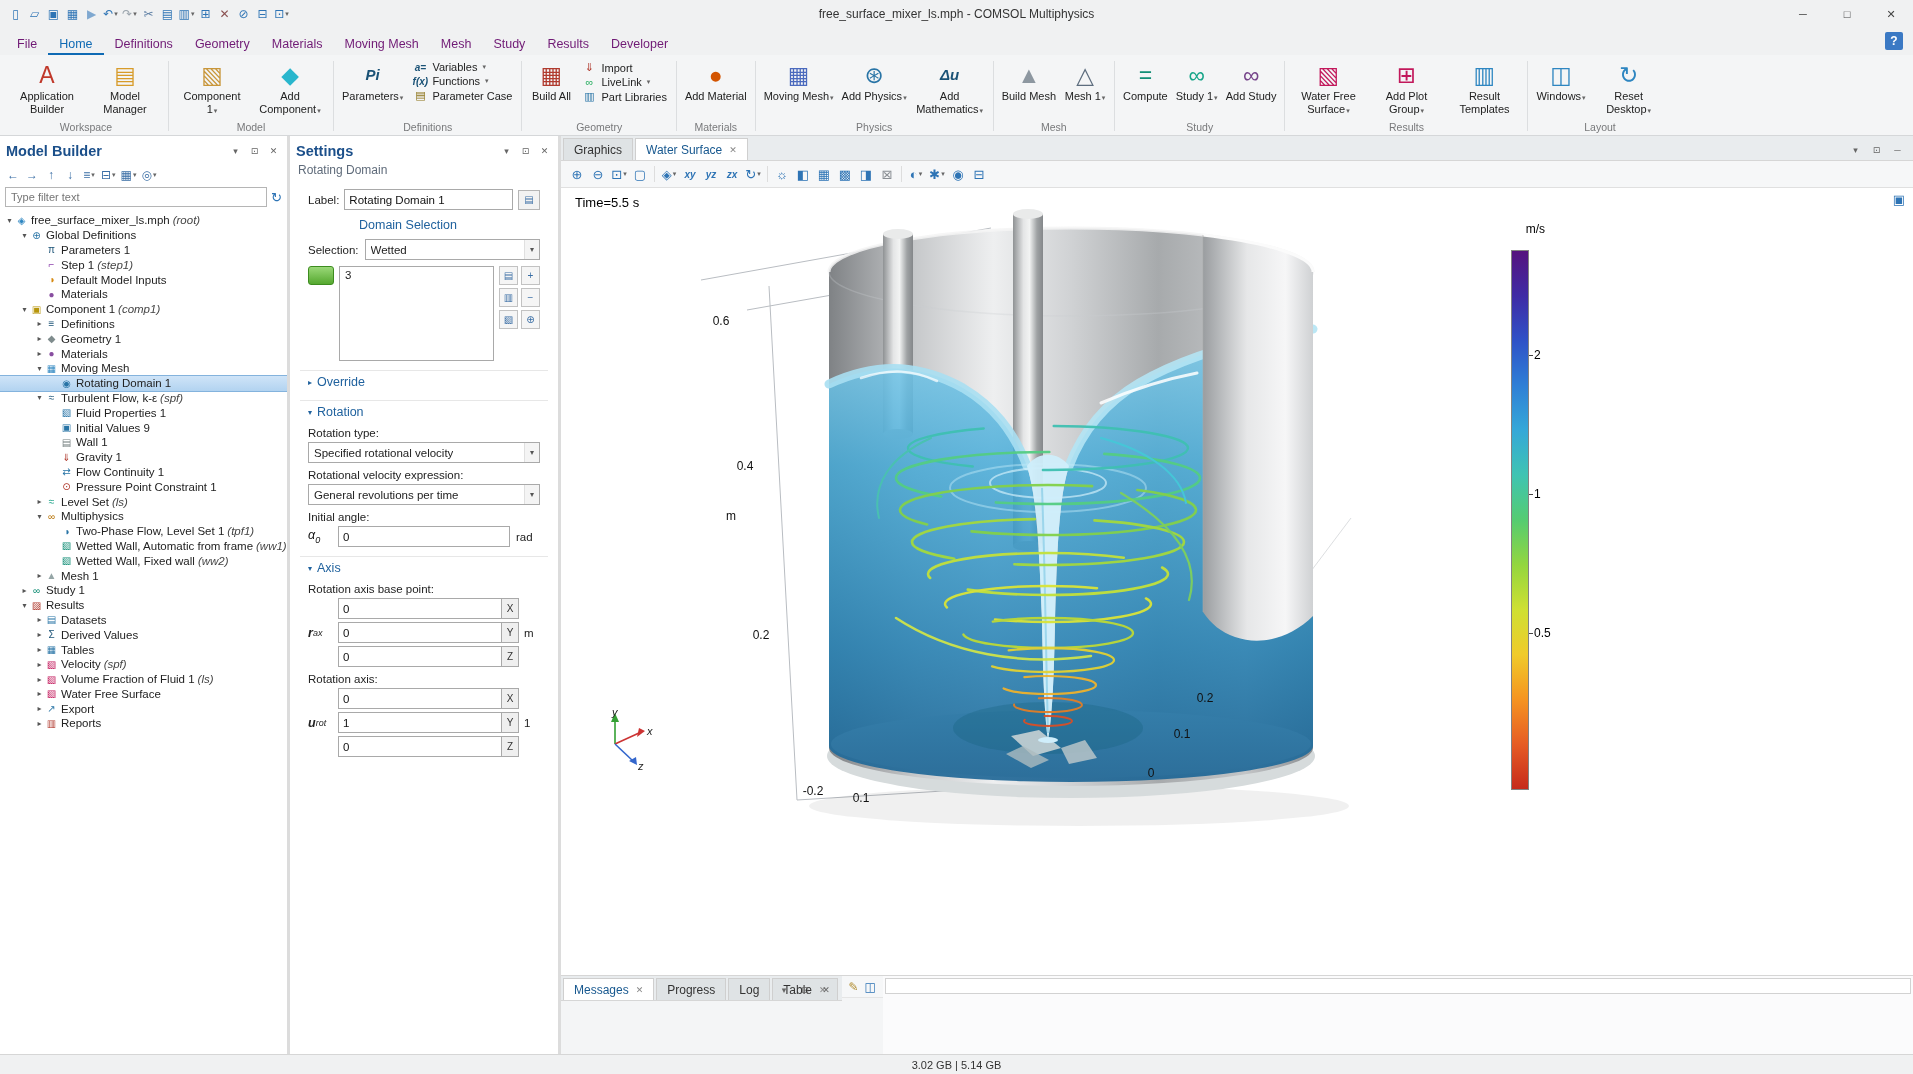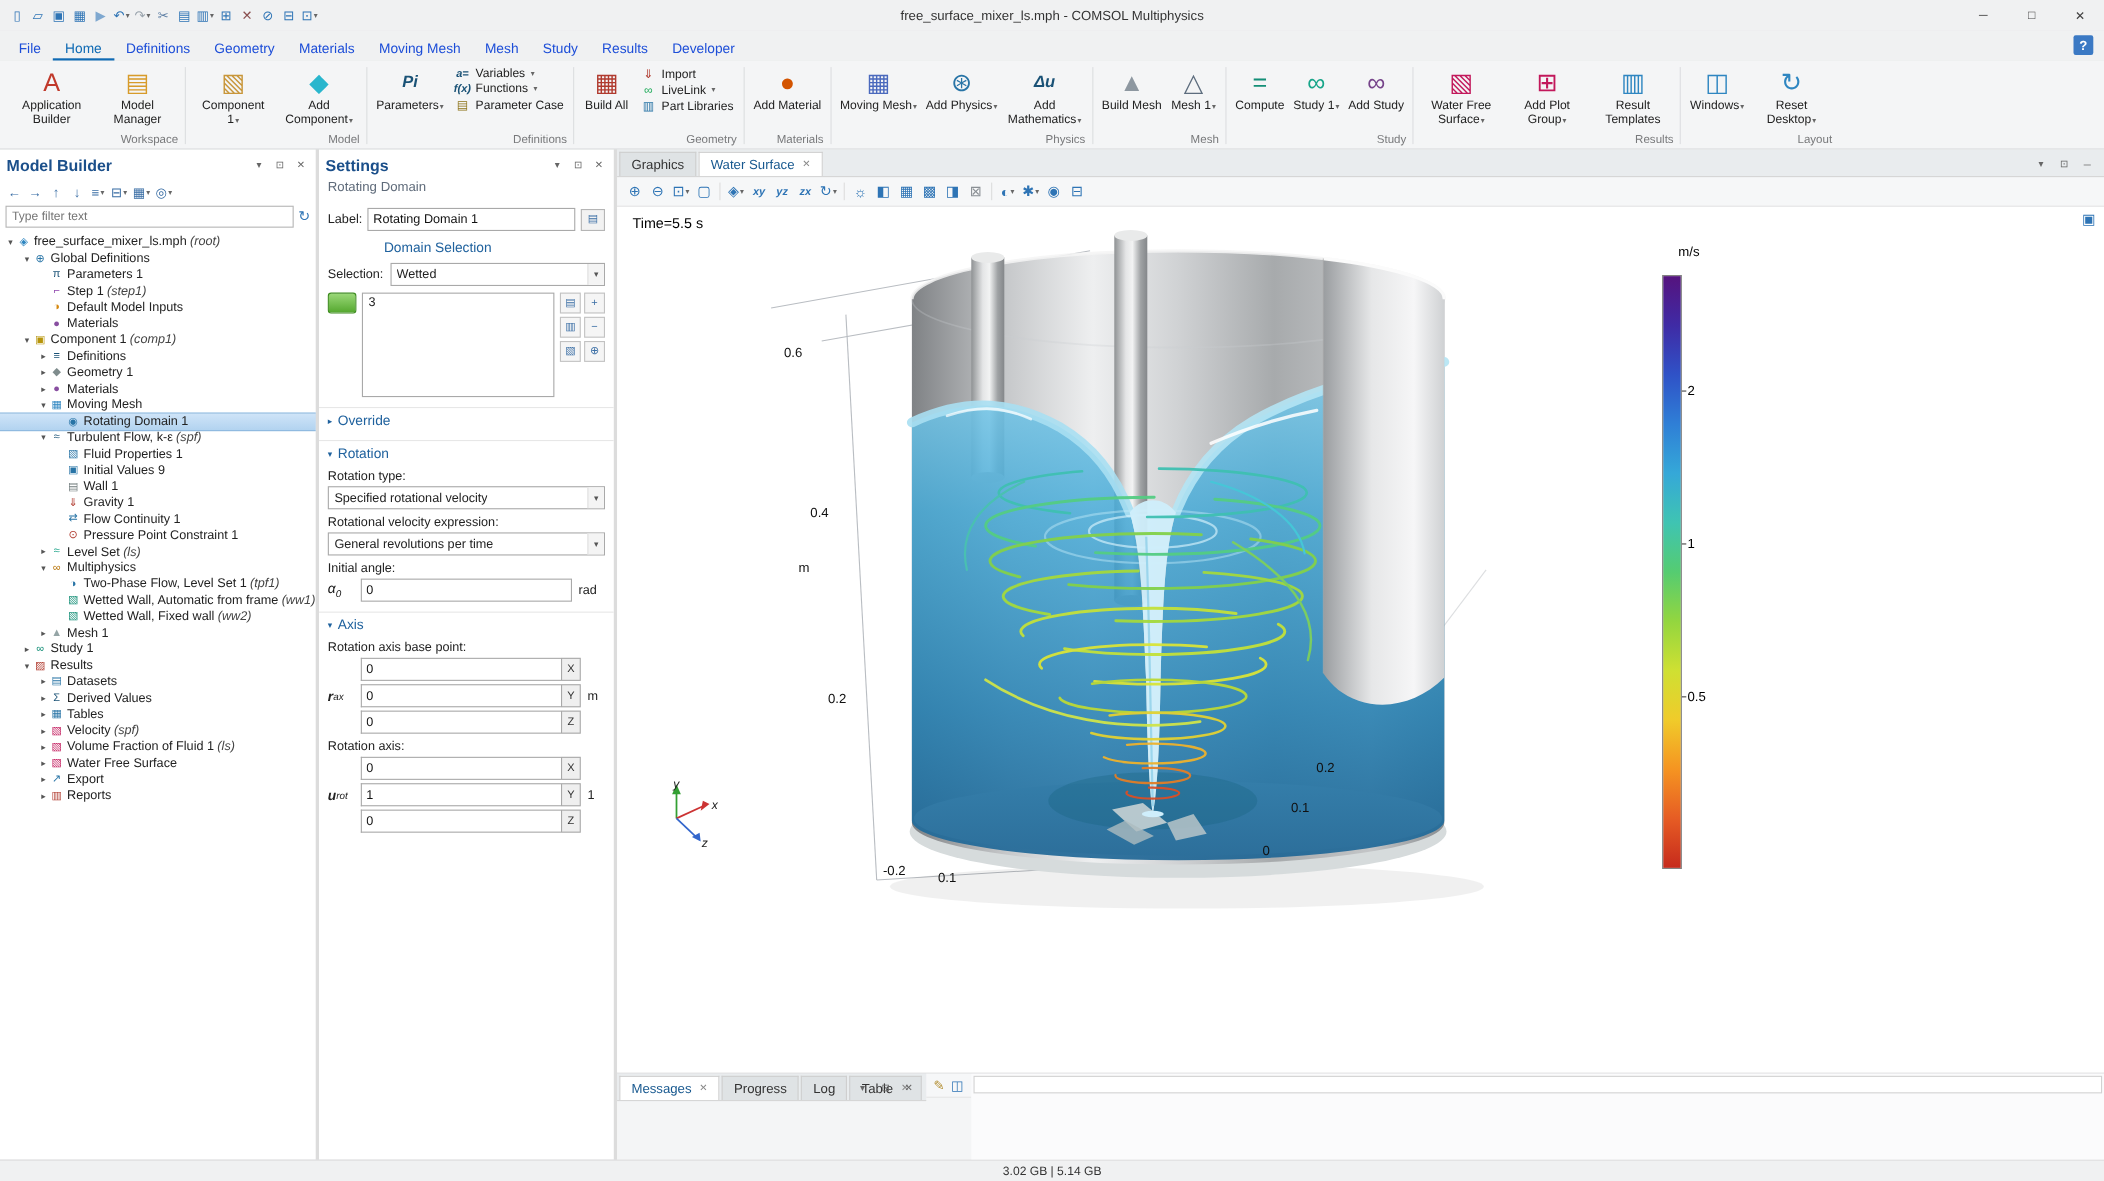--- a/index.html
+++ b/index.html
@@ -8,29 +8,29 @@
   
   .titlebar{height:28px;background:#f0f1f2;display:flex;align-items:center;position:relative;}
   .qat{display:flex;align-items:center;padding-left:6px;}
   .qat-icon{min-width:19px;height:20px;display:flex;align-items:center;justify-content:center;font-size:12px;}
   .caret{font-size:7px;color:#666;margin-left:1px;}
   .win-title{position:absolute;left:50%;transform:translateX(-50%);font-size:12px;color:#333;white-space:nowrap;}
   .win-controls{margin-left:auto;display:flex;height:100%;}
   .win-btn{width:44px;display:flex;align-items:center;justify-content:center;font-size:11px;color:#444;}
   
   .menubar{height:27px;background:#f0f1f2;display:flex;align-items:flex-end;padding-left:6px;position:relative;}
-  .menu-item{padding:5px 11px 4px;font-size:12.5px;color:#1d4ed8;}
+  .menu-item{padding:5px 11px 4px;font-size:12.5px;color:#701a75;}
   .menu-item.active{color:#0f6ab4;border-bottom:2px solid #0f6ab4;padding-bottom:2px;}
   .help-icon{position:absolute;right:10px;top:4px;width:18px;height:18px;background:#3b79c4;color:#fff;
     display:flex;align-items:center;justify-content:center;font-size:12px;font-weight:bold;border-radius:2px;}
   
   .ribbon{height:81px;background:#f4f5f6;display:flex;align-items:stretch;padding:2px 4px 0;border-bottom:1px solid #d5d7d9;}
   .ribbon-group{display:flex;flex-direction:column;}
   .rg-buttons{flex:1;display:flex;align-items:flex-start;padding:1px 4px 0;}
-  .rg-label{text-align:right;font-size:10.5px;color:#78797b;padding:0 6px 2px;}
+  .rg-label{text-align:center;font-size:10.5px;color:#78797b;padding:0 6px 2px;}
   .rg-sep{width:1px;background:#dcdee0;margin:4px 0;}
   .rbtn{display:flex;flex-direction:column;align-items:center;min-width:50px;max-width:78px;padding:2px 4px;}
   .rbtn-icon{height:30px;font-size:23px;line-height:30px;}
   .rbtn-icon.txt{font-size:15px;font-weight:bold;font-style:italic;}
   .rbtn-label{font-size:11px;line-height:1.18;text-align:center;color:#222;}
   .rg-small{display:flex;flex-direction:column;gap:2px;padding:3px 2px 0;}
   .rsmall{display:flex;align-items:center;gap:4px;font-size:11px;white-space:nowrap;padding:0 3px;}
   .rsmall-icon{min-width:16px;text-align:center;font-size:11px;}
   .rsmall-icon.txt{font-size:10px;font-weight:bold;font-style:italic;}
   
@@ -50,21 +50,21 @@
   .filter-input{flex:1;height:20px;border:1px solid #b5b5b5;padding:0 5px;font-size:11px;color:#666;font-family:inherit;background:#fff;}
   .refresh-icon{color:#2e74b5;font-size:13px;}
   .tree{flex:1;overflow:hidden;padding-top:3px;}
   .tree-row{display:flex;align-items:center;height:14.8px;font-size:11.5px;white-space:nowrap;}
   .tree-row.selected{background:linear-gradient(#cfe4f8,#b2d3f0);outline:1px solid #84b3dd;}
   .twisty{width:11px;font-size:8px;color:#555;text-align:center;flex:none;}
   .tree-icon{width:13px;font-size:10px;text-align:center;flex:none;margin-right:3px;}
   .tree-tag{font-style:italic;color:#444;margin-left:3px;}
   
   .settings-sub{font-size:12px;color:#5f6b7a;padding:0 8px 5px;}
-  .settings-body{flex:1;overflow:hidden;padding:0 8px;}
+  .settings-body{flex:1;overflow:hidden;padding:0 18px;}
   .label-row{display:flex;align-items:center;gap:5px;margin:7px 0 4px;}
   .field-label{font-size:11.5px;color:#222;}
   .text-input{height:21px;border:1px solid #a9a9a9;background:#fff;font-size:11.5px;padding:0 4px;font-family:inherit;color:#111;width:100%;}
   .label-row .text-input{flex:1;width:auto;}
   .mini-btn{width:22px;height:20px;border:1px solid #b5b5b5;background:#f2f2f2;display:flex;align-items:center;justify-content:center;font-size:10px;color:#3a6ea5;flex:none;}
   .section-head{display:flex;align-items:center;gap:5px;margin:9px -8px 5px;padding:4px 8px 2px;border-top:1px solid #e7e7e7;color:#20629e;font-size:12.5px;}
   .section-head.first{border-top:none;margin-top:4px;margin-left:43px;}
   .tri{font-size:8px;color:#20629e;}
   .sel-row{display:flex;align-items:center;gap:6px;margin:2px 0 6px;}
   .dropdown{height:21px;border:1px solid #a9a9a9;background:#fff;display:flex;align-items:center;padding:0 0 0 5px;font-size:11.5px;flex:1;min-width:0;}

